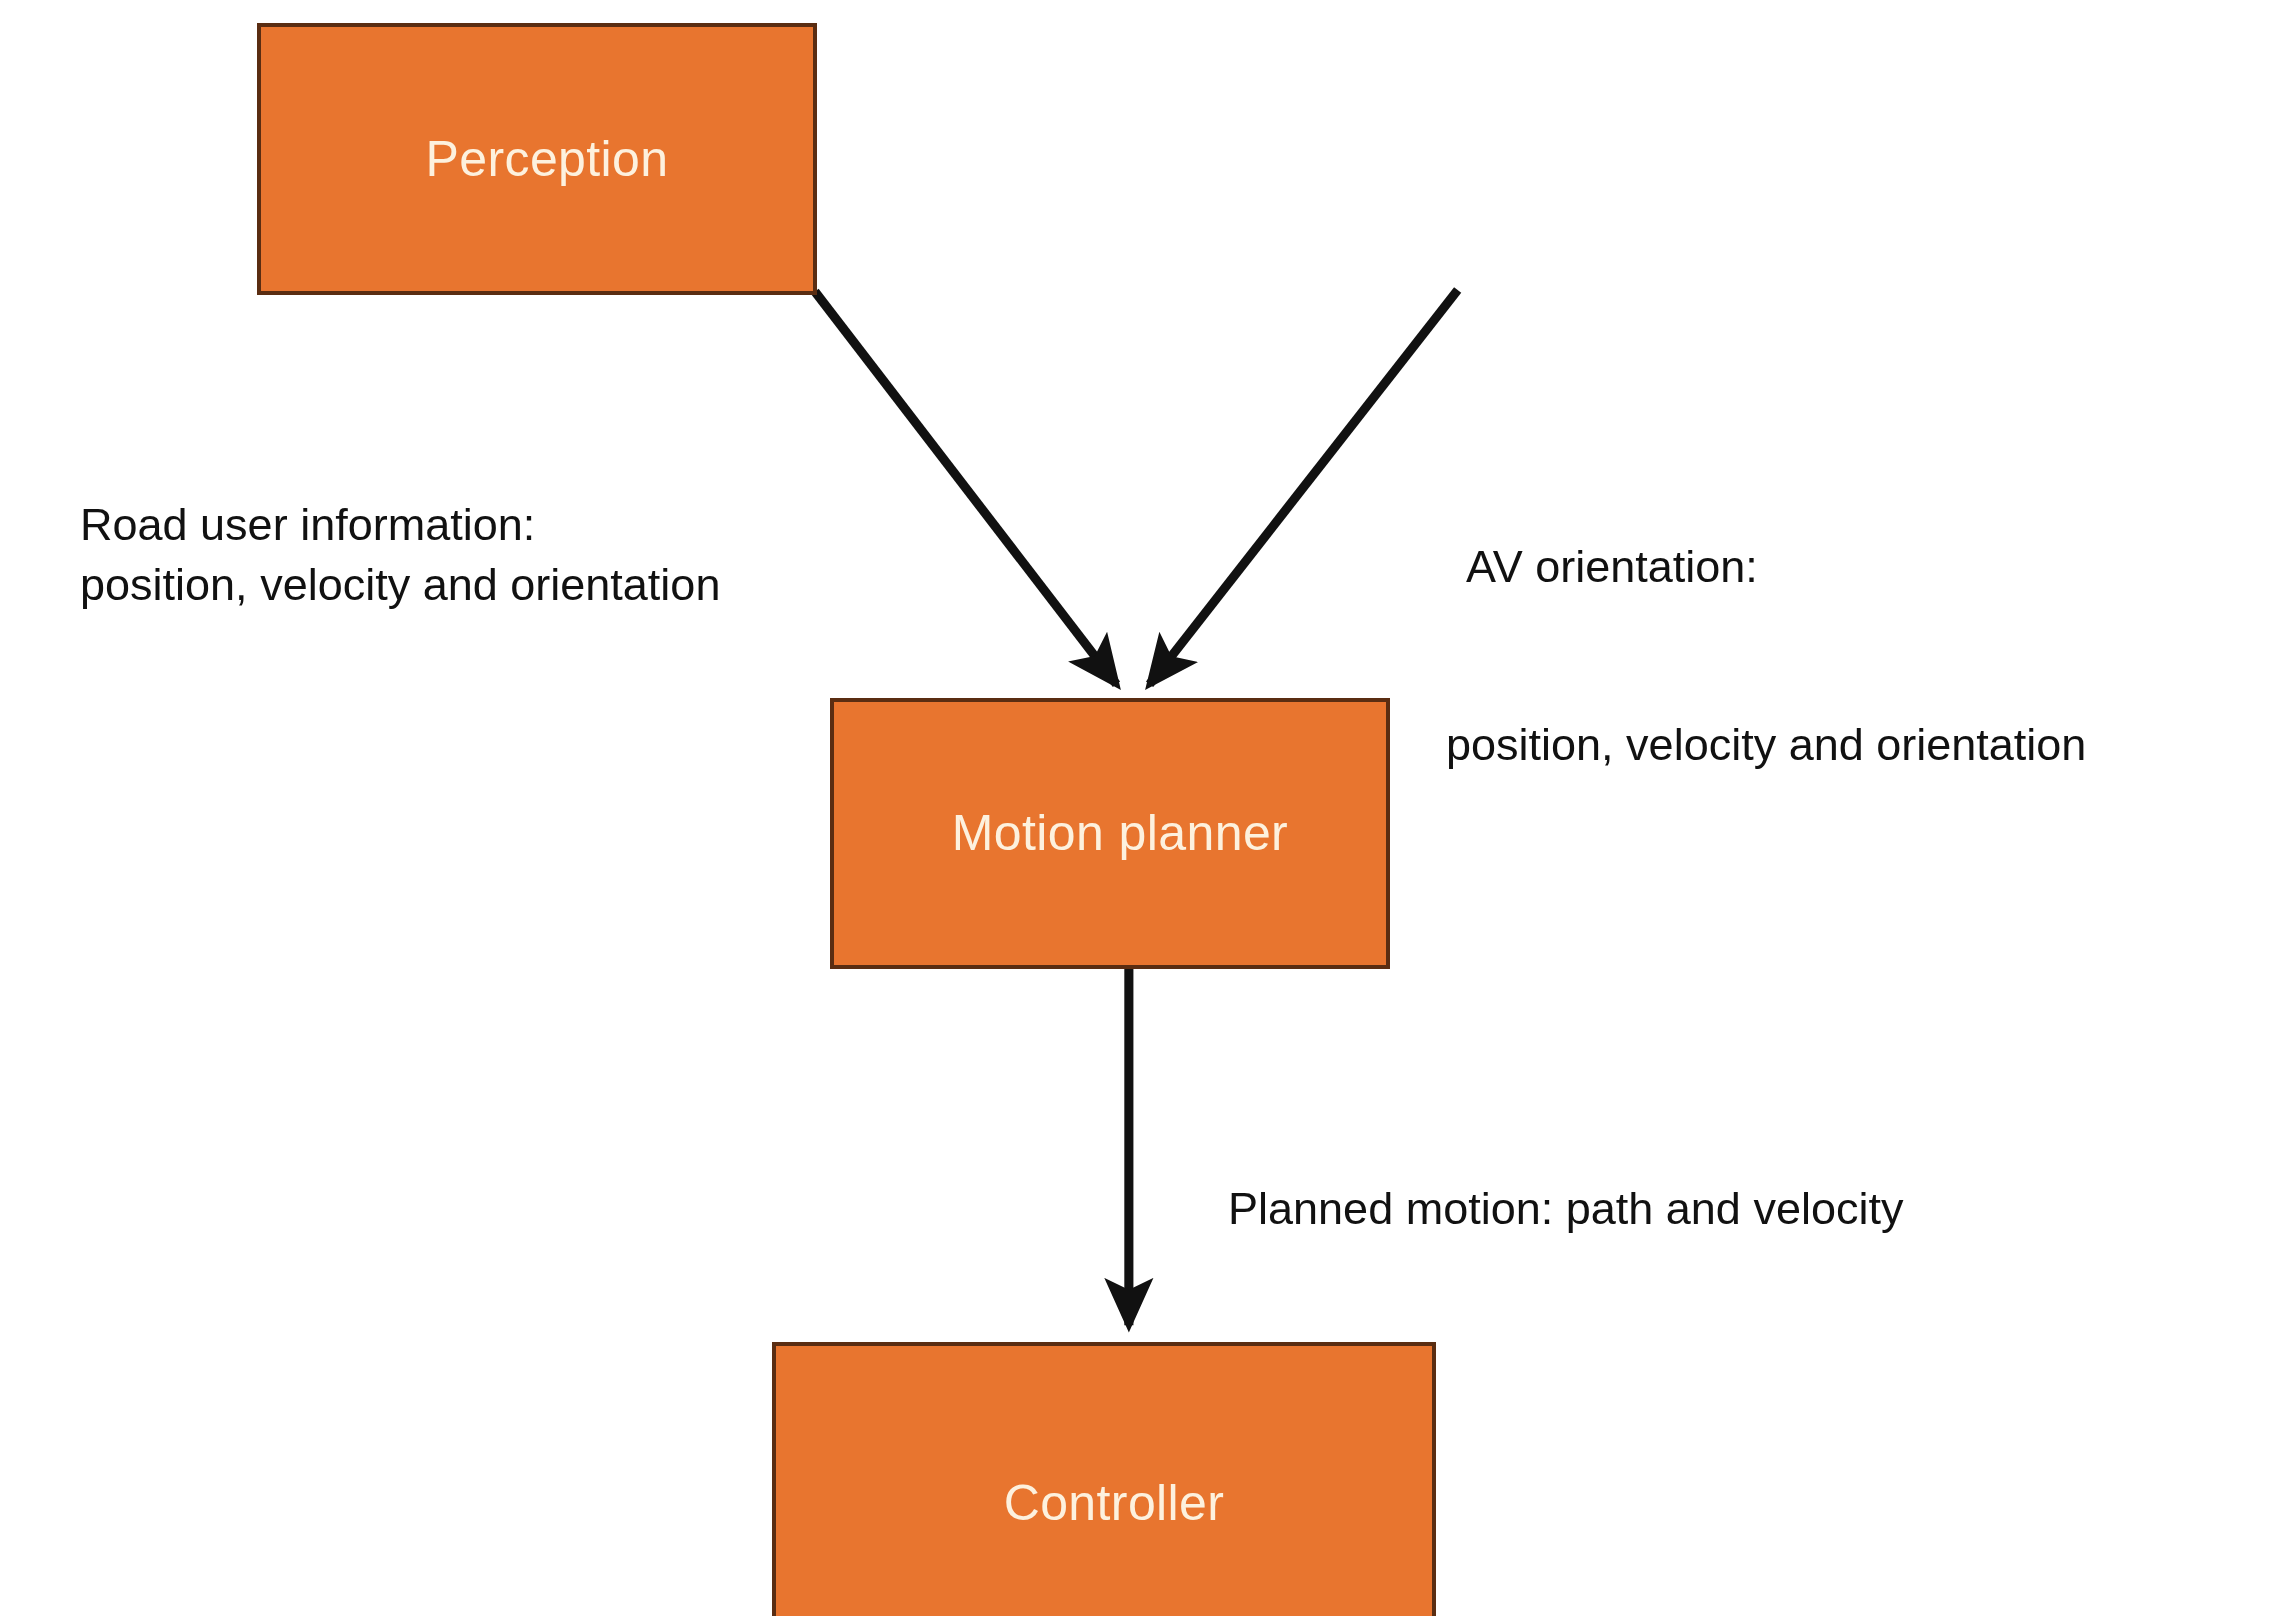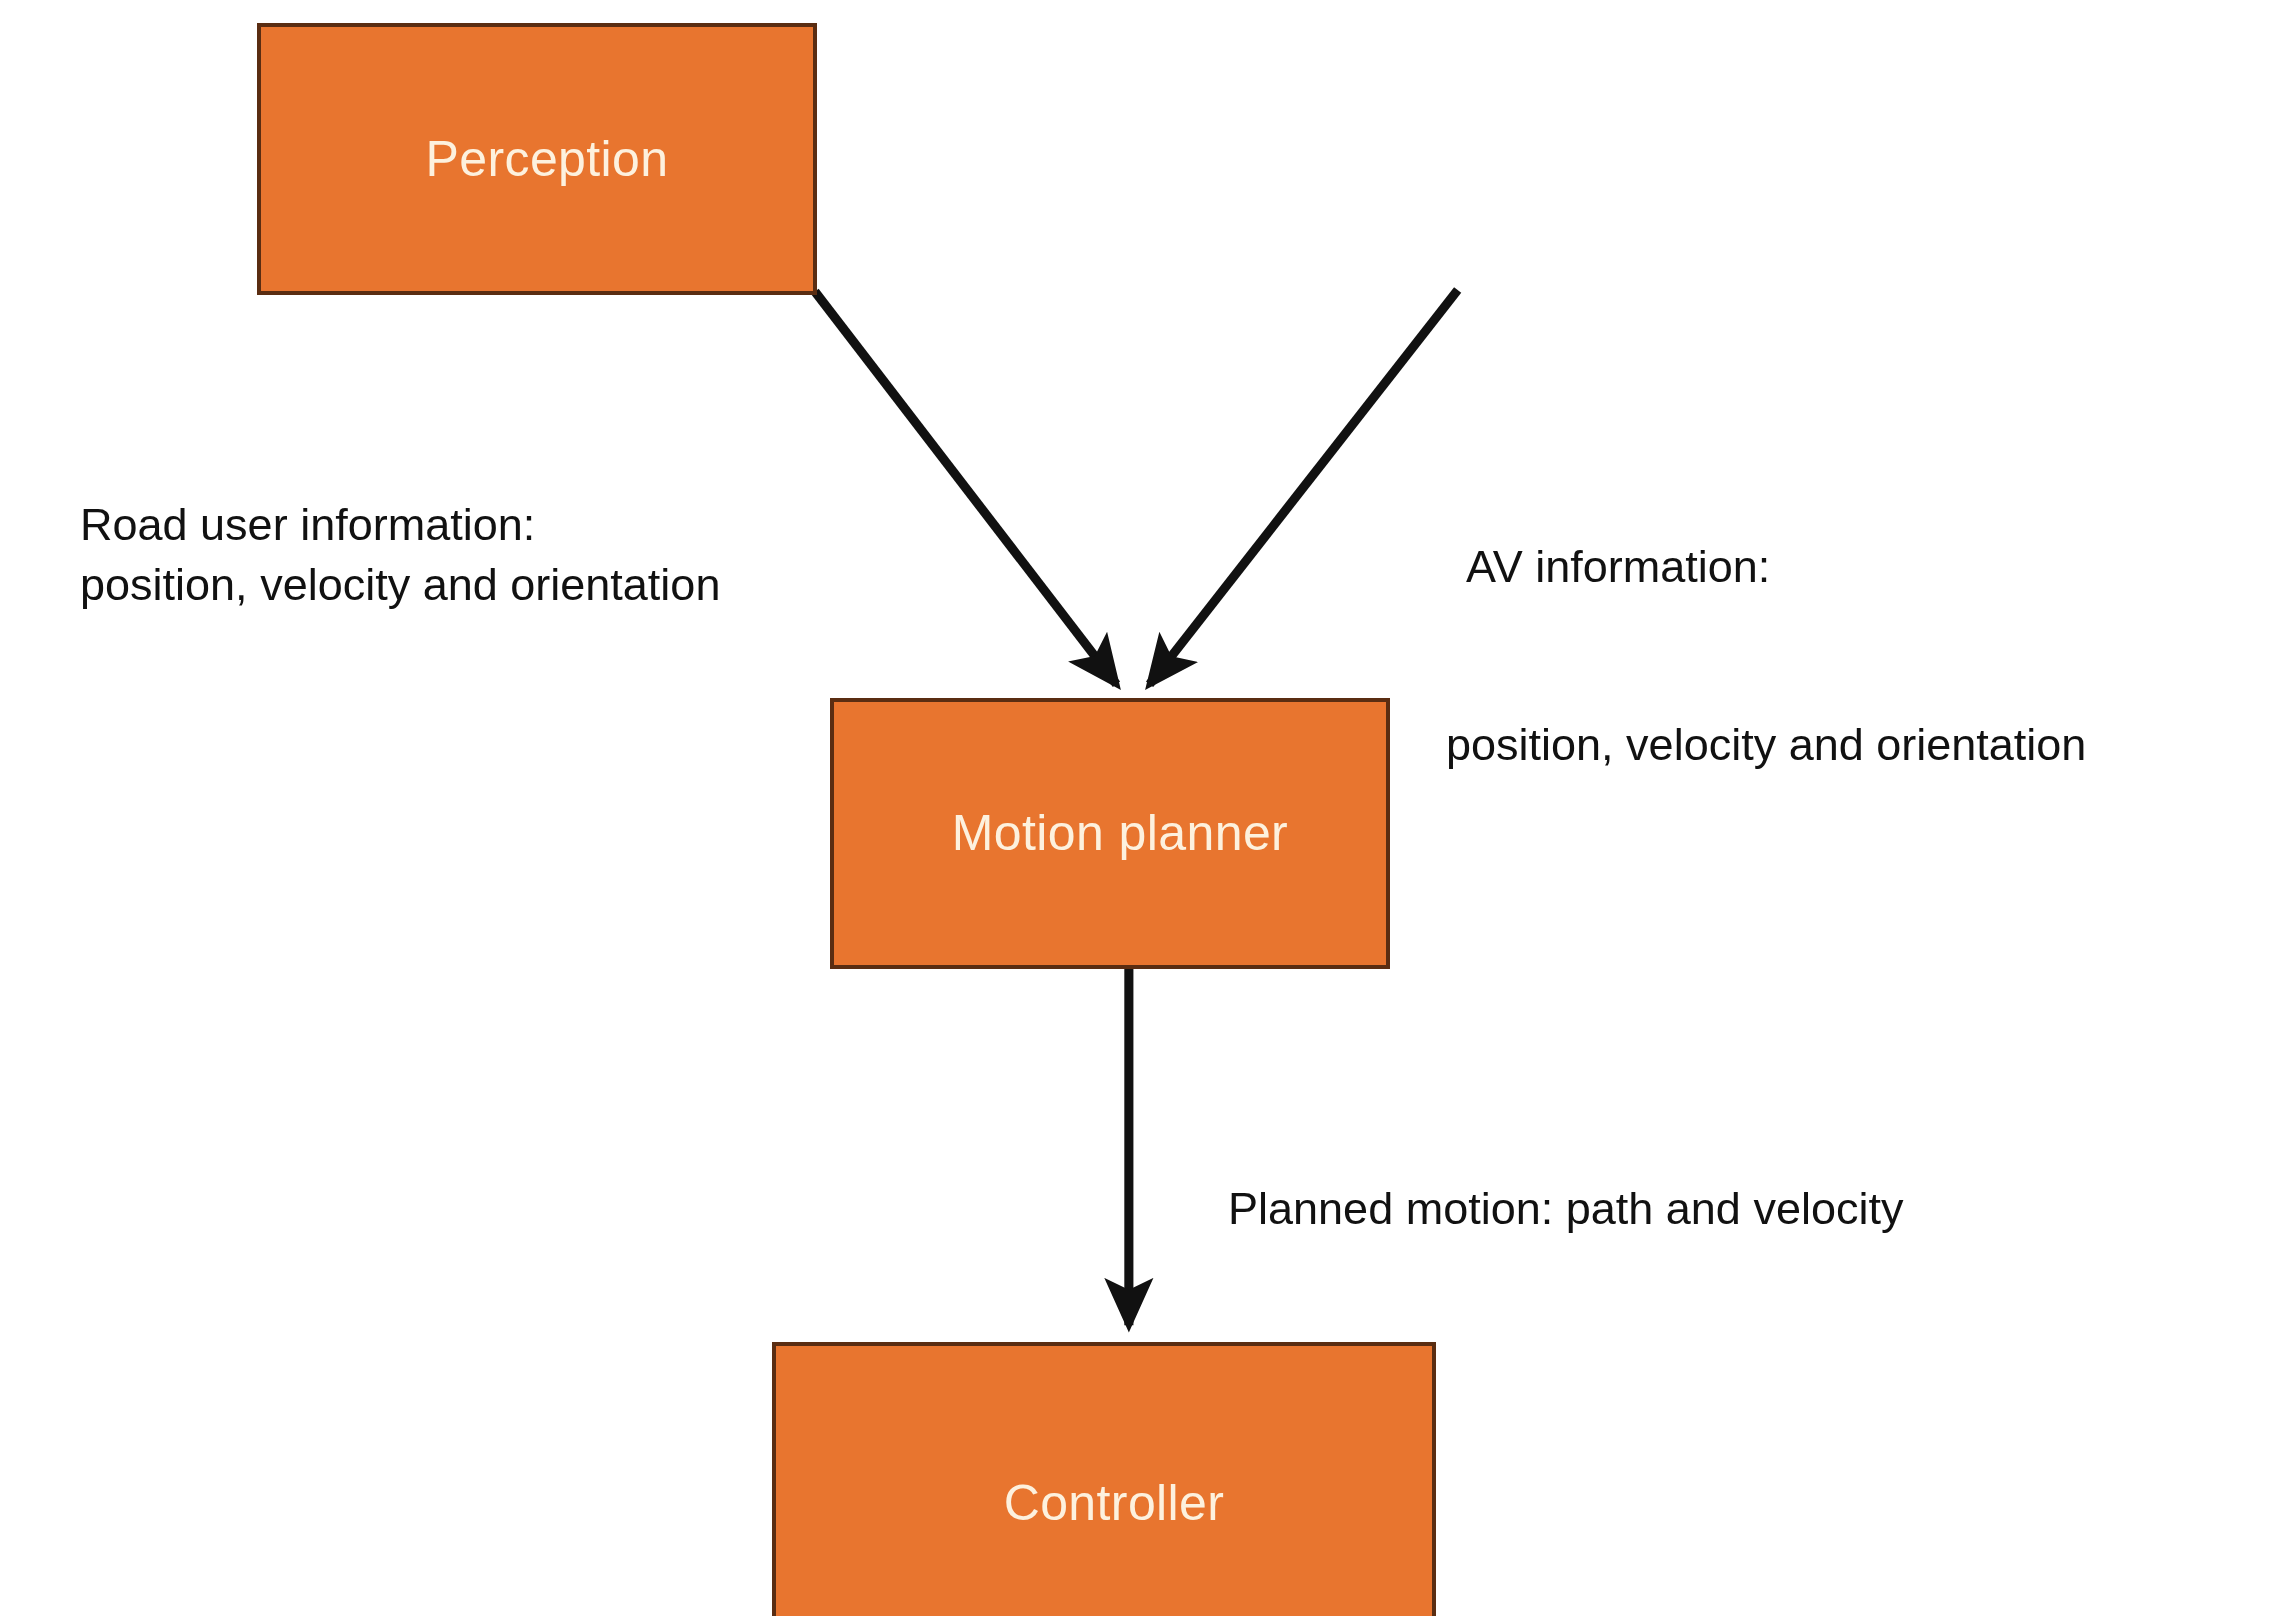--- a/index.html
+++ b/index.html
@@ -129,21 +129,21 @@
   <div class="node-box" id="box-controller">
     <span class="node-label">Controller</span>
   </div>
 
   <div class="edge-label" id="label-perception-edge">
     <span class="line-1">Road user information:</span>
     <span class="line-2">position, velocity and orientation</span>
   </div>
 
   <div class="edge-label" id="label-localization-edge">
-    <span class="line-1">AV information:</span>
+    <span class="line-1">AV orientation:</span>
     <span class="line-2">position, velocity and orientation</span>
   </div>
 
   <div class="edge-label" id="label-planner-edge">
     <span>Planned motion: path and velocity</span>
   </div>
 
 </div>
 
 

